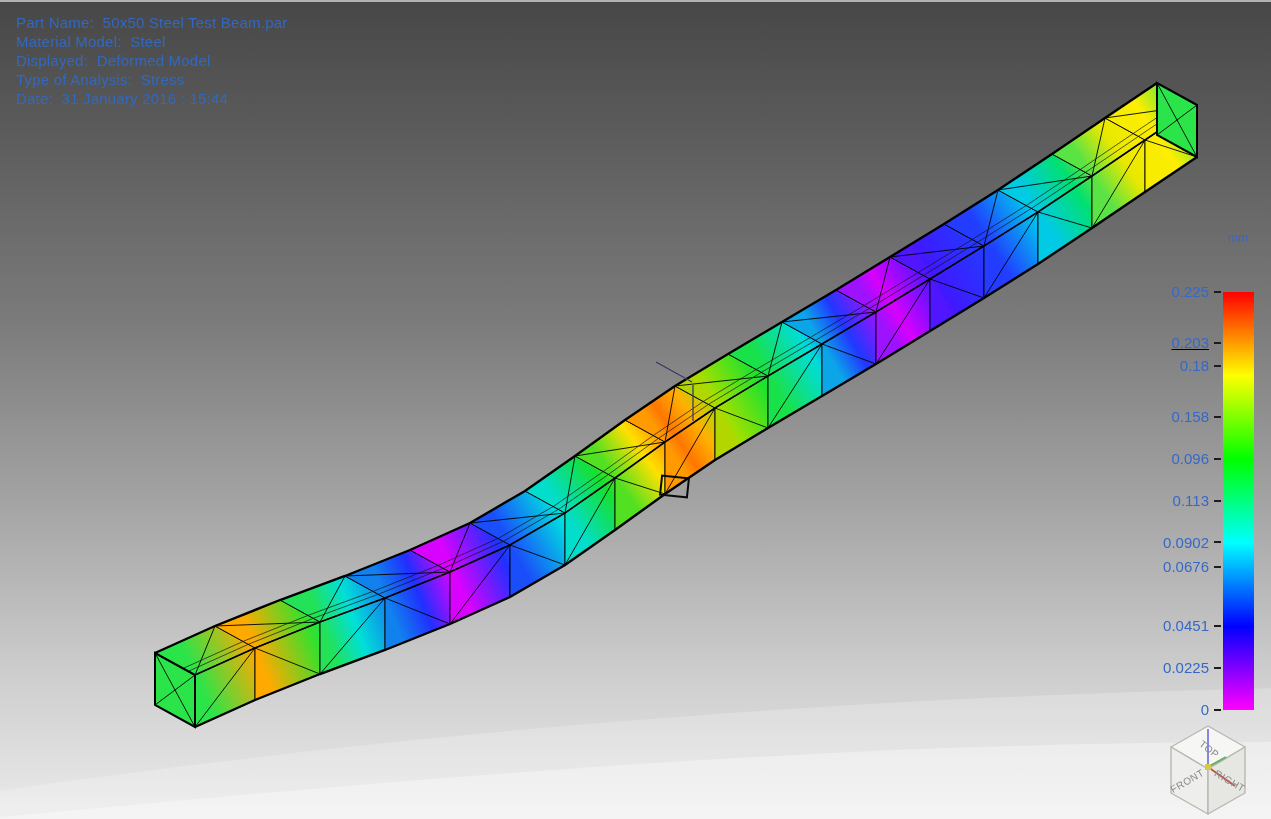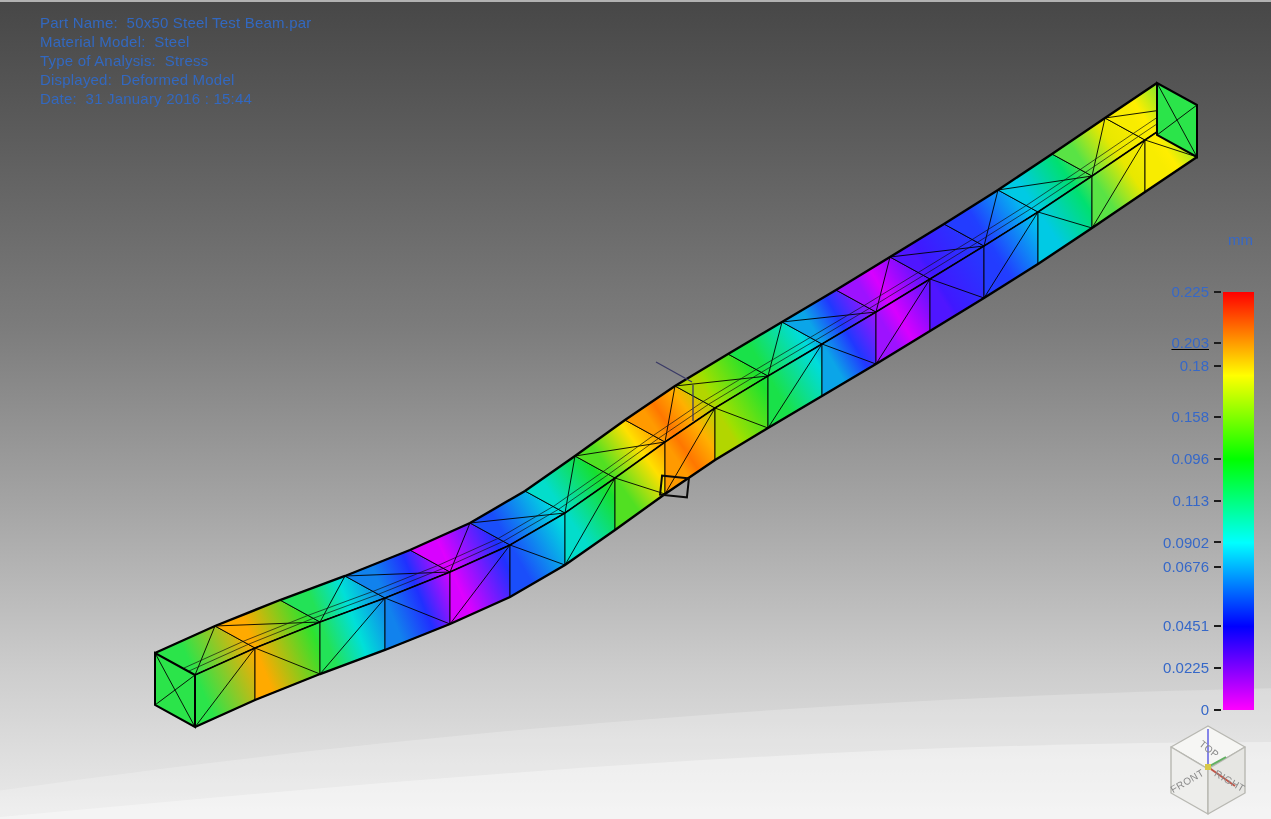--- a/index.html
+++ b/index.html
@@ -4,22 +4,22 @@
 <style>
   html,body{margin:0;padding:0;background:#222;}
   .stage{
     position:relative;width:1271px;height:819px;overflow:hidden;
     font-family:"Liberation Sans",sans-serif;
     background:linear-gradient(180deg,#474747 0%,#5a5a5a 15%,#7c7c7c 40%,#a5a5a5 62%,#cdcdcd 82%,#ebebeb 100%);
   }
   .stage::before{content:'';position:absolute;top:0;left:0;right:0;height:2px;background:#b2b2b2;z-index:9;}
   #scene{position:absolute;left:0;top:0;}
   .info{position:absolute;left:16px;top:13px;line-height:19px;font-size:15px;letter-spacing:.2px;z-index:5;}
-  .info div{white-space:pre;margin-left:24px;}
-  .legend-unit{position:absolute;left:1228px;top:231px;font-size:15px;z-index:5;}
+  .info div{white-space:pre;}
+  .legend-unit{position:absolute;left:1228px;top:231px;font-size:12px;z-index:5;}
   .legend-bar{position:absolute;left:1223px;top:292px;width:31px;height:418px;z-index:5;}
   .lrow{position:absolute;left:1128px;width:93px;display:flex;align-items:center;justify-content:flex-end;gap:5px;z-index:5;}
   .lval{font-size:15px;}
   .ltick{width:7px;height:2px;background:#1c1c1c;flex:0 0 auto;}
   text.cubelbl{font-size:10px;fill:#8a8a8a;letter-spacing:.5px;font-family:"Liberation Sans",sans-serif;}
 </style>
 </head>
 <body>
 
 <div class="stage">
@@ -229,22 +229,22 @@
       <rect x="1205" y="764" width="6" height="6" fill="#d8c84a"></rect>
       <text class="cubelbl" text-anchor="middle" transform="translate(1207,752) rotate(38)">TOP</text>
       <text class="cubelbl" text-anchor="middle" transform="translate(1189,784) rotate(-30)">FRONT</text>
       <text class="cubelbl" text-anchor="middle" transform="translate(1228,784) rotate(30)">RIGHT</text>
     </g>
   </svg>
 
   <div class="info" style="color: rgb(50, 104, 192);">
     <div>Part Name:  50x50 Steel Test Beam.par</div>
     <div>Material Model:  Steel</div>
+    <div>Displayed:  Deformed Model</div>
     <div>Type of Analysis:  Stress</div>
-    <div>Displayed:  Deformed Model</div>
     <div>Date:  31 January 2016 : 15:44</div>
   </div>
 
   <div class="legend-unit" style="color: rgb(54, 104, 200);">mm</div>
   <div class="legend-bar" id="legend-bar" style="background: linear-gradient(rgb(255, 0, 0) 0%, rgb(255, 255, 0) 20%, rgb(0, 255, 0) 40%, rgb(0, 255, 255) 60%, rgb(0, 0, 255) 80%, rgb(255, 0, 255) 100%);"></div>
   <div id="legend-rows">
       <div class="lrow" style="top: 283px;">
         <span class="lval" style="color: rgb(54, 104, 200);">0.225</span>
         <div class="ltick"></div>
       </div>

